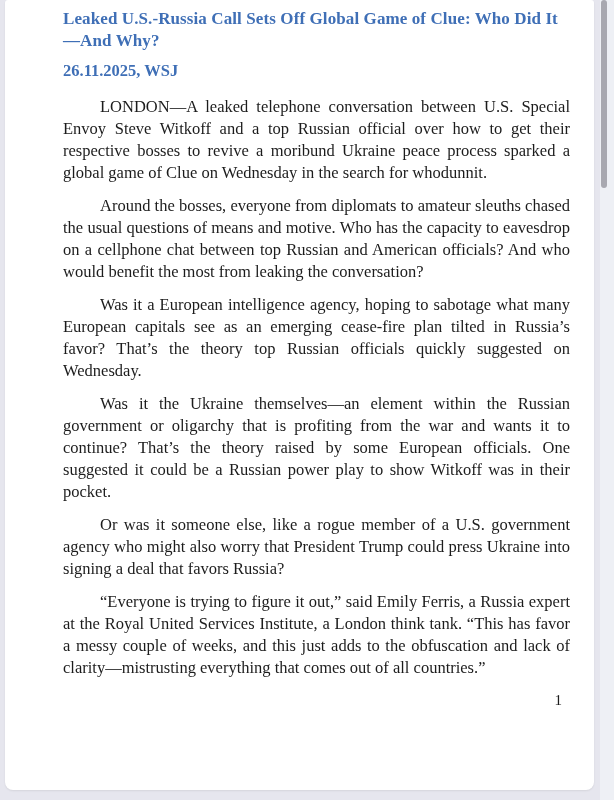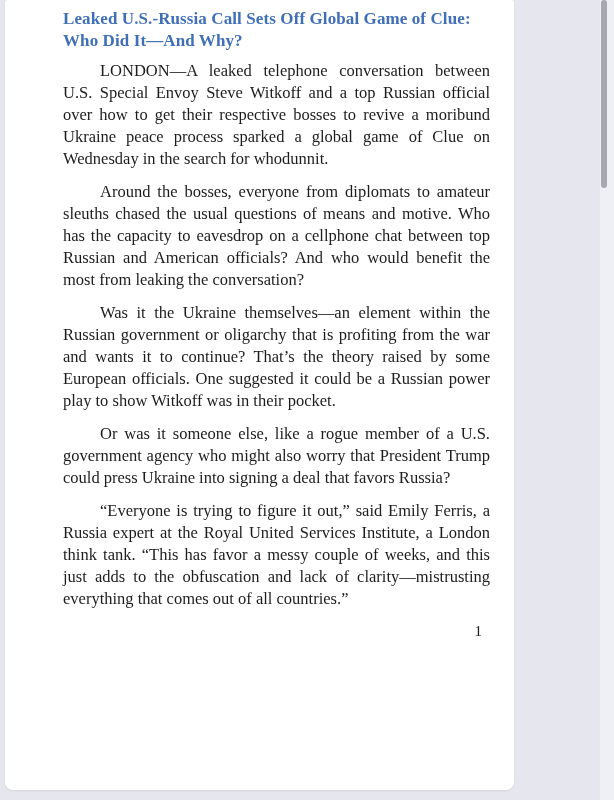--- a/index.html
+++ b/index.html
@@ -11,21 +11,21 @@
     position: relative;
     width: 614px;
     height: 800px;
     background: #e6e6ee;
     overflow: hidden;
   }
   .page {
     position: absolute;
     left: 5px;
     top: 0;
-    width: 509px;
+    width: 589px;
     height: 790px;
     background: #ffffff;
     border-radius: 3px 3px 8px 8px;
     box-shadow: 0 1px 2px rgba(0,0,0,0.08);
     box-sizing: border-box;
     padding: 8px 20px 0 58px;
     overflow: hidden;
   }
   .article-title {
     margin: 0 0 8px 0;
@@ -75,23 +75,25 @@
     background: #a8a8b0;
     border-radius: 3px;
   }
 </style>
 </head>
 <body>
 
 <div class="screen">
   <div class="page">
     <h1 class="article-title">Leaked U.S.-Russia Call Sets Off Global Game of Clue: Who Did It—And Why?</h1>
+    <div class="article-dateline">26.11.2025, WSJ</div>
     <div class="article-body">
       <p>LONDON—A leaked telephone conversation between U.S. Special Envoy Steve Witkoff and a top Russian official over how to get their respective bosses to revive a moribund Ukraine peace process sparked a global game of Clue on Wednesday in the search for whodunnit.</p>
       <p>Around the bosses, everyone from diplomats to amateur sleuths chased the usual questions of means and motive. Who has the capacity to eavesdrop on a cellphone chat between top Russian and American officials? And who would benefit the most from leaking the conversation?</p>
+      <p>Was it a European intelligence agency, hoping to sabotage what many European capitals see as an emerging cease-fire plan tilted in Russia’s favor? That’s the theory top Russian officials quickly suggested on Wednesday.</p>
       <p>Was it the Ukraine themselves—an element within the Russian government or oligarchy that is profiting from the war and wants it to continue? That’s the theory raised by some European officials. One suggested it could be a Russian power play to show Witkoff was in their pocket.</p>
       <p>Or was it someone else, like a rogue member of a U.S. government agency who might also worry that President Trump could press Ukraine into signing a deal that favors Russia?</p>
       <p>“Everyone is trying to figure it out,” said Emily Ferris, a Russia expert at the Royal United Services Institute, a London think tank. “This has favor a messy couple of weeks, and this just adds to the obfuscation and lack of clarity—mistrusting everything that comes out of all countries.”</p>
     </div>
     <div class="page-number">1</div>
   </div>
   <div class="scrollbar-track"></div>
   <div class="scrollbar-thumb"></div>
 </div>
 

